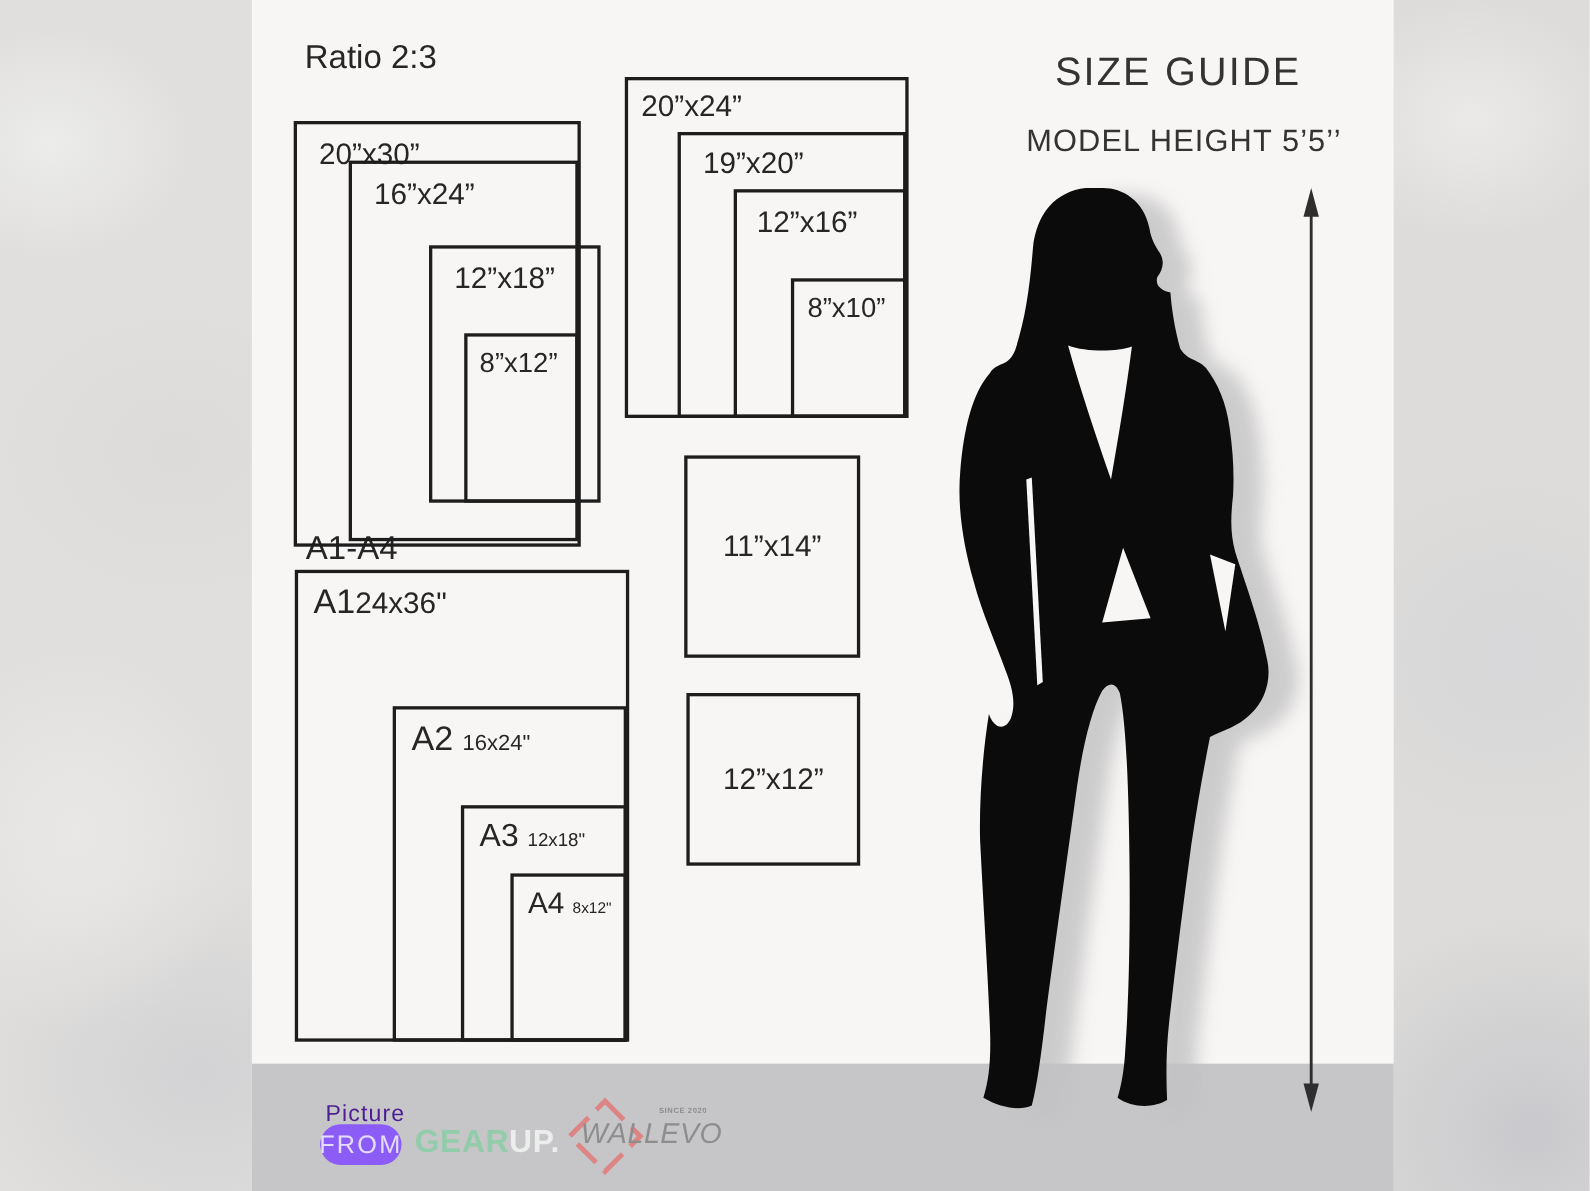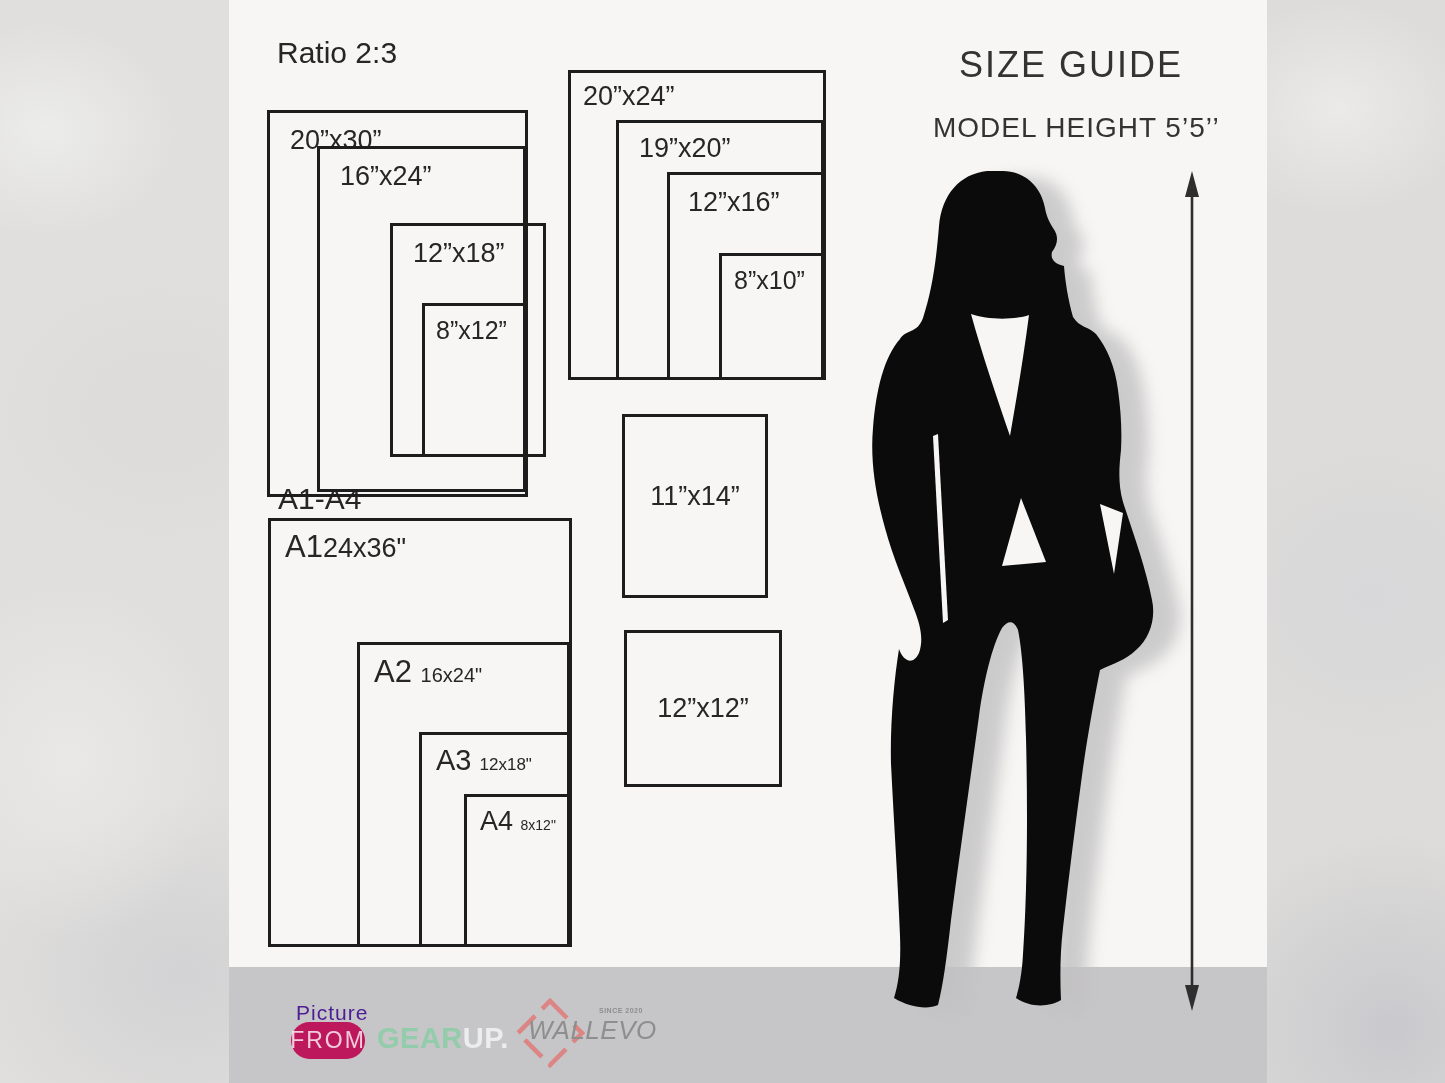--- a/index.html
+++ b/index.html
@@ -62,21 +62,21 @@
   }
   .a-code{font-size:inherit;color:#262626;}
   .a-size{color:#262626;}
   
   .picture-word{
     position:absolute;left:67px;top:1001px;
     font-size:21px;letter-spacing:1px;color:#4c1d95;
   }
   .from-pill{
     position:absolute;left:62px;top:1022px;width:74px;height:37px;
-    background:#be185d;border-radius:19px;
+    background:#8b5cf6;border-radius:19px;
     display:flex;align-items:center;justify-content:center;
   }
   .from-pill span{
     font-size:23px;letter-spacing:2px;color:rgba(255,255,255,0.78);
   }
   .gearup{
     position:absolute;left:148px;top:1022px;
     font-size:29px;font-weight:bold;letter-spacing:0.5px;white-space:nowrap;
   }
   .gearup .gear{color:#92ccaa;}
@@ -142,21 +142,21 @@
   <div class="size-box" style="left:128px;top:642px;width:213px;height:305px;">
     <span class="size-label" style="left:14px;top:9px;font-size:31px;"><span class="a-code">A2</span> <span class="a-size" style="font-size:20px;">16x24"</span></span>
   </div>
   <div class="size-box" style="left:190px;top:732px;width:151px;height:215px;">
     <span class="size-label" style="left:14px;top:9px;font-size:29px;"><span class="a-code">A3</span> <span class="a-size" style="font-size:17px;">12x18"</span></span>
   </div>
   <div class="size-box" style="left:235px;top:794px;width:106px;height:153px;">
     <span class="size-label" style="left:13px;top:9px;font-size:27px;"><span class="a-code">A4</span> <span class="a-size" style="font-size:14px;">8x12"</span></span>
   </div>
 
-  <div class="size-box centered" style="left:393px;top:414px;width:146px;height:184px;">
+  <div class="size-box centered" style="left:393px;top:414px;width:160px;height:184px;">
     <span class="size-label" style="font-size:27px;transform:translateY(-10px);">11”x14”</span>
   </div>
   <div class="size-box centered" style="left:395px;top:630px;width:158px;height:157px;">
     <span class="size-label" style="font-size:27px;">12”x12”</span>
   </div>
 
   <div class="band">
     
   </div>
   <div class="picture-word" style="left: 67px; top: 1001px;">Picture</div>

